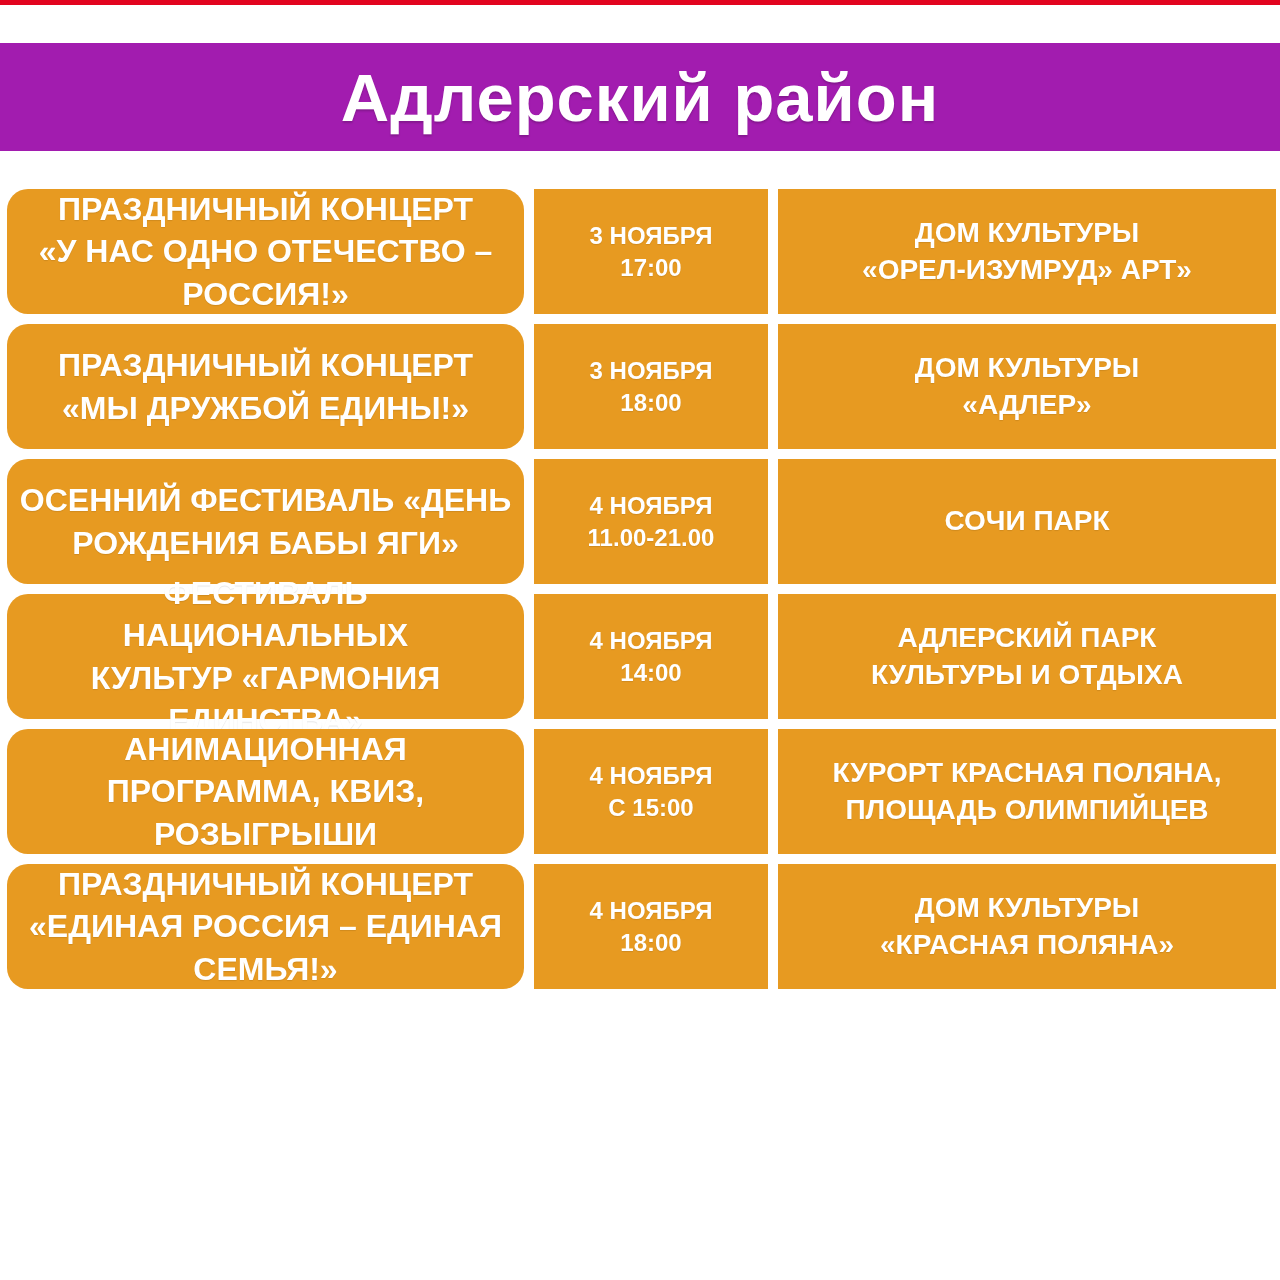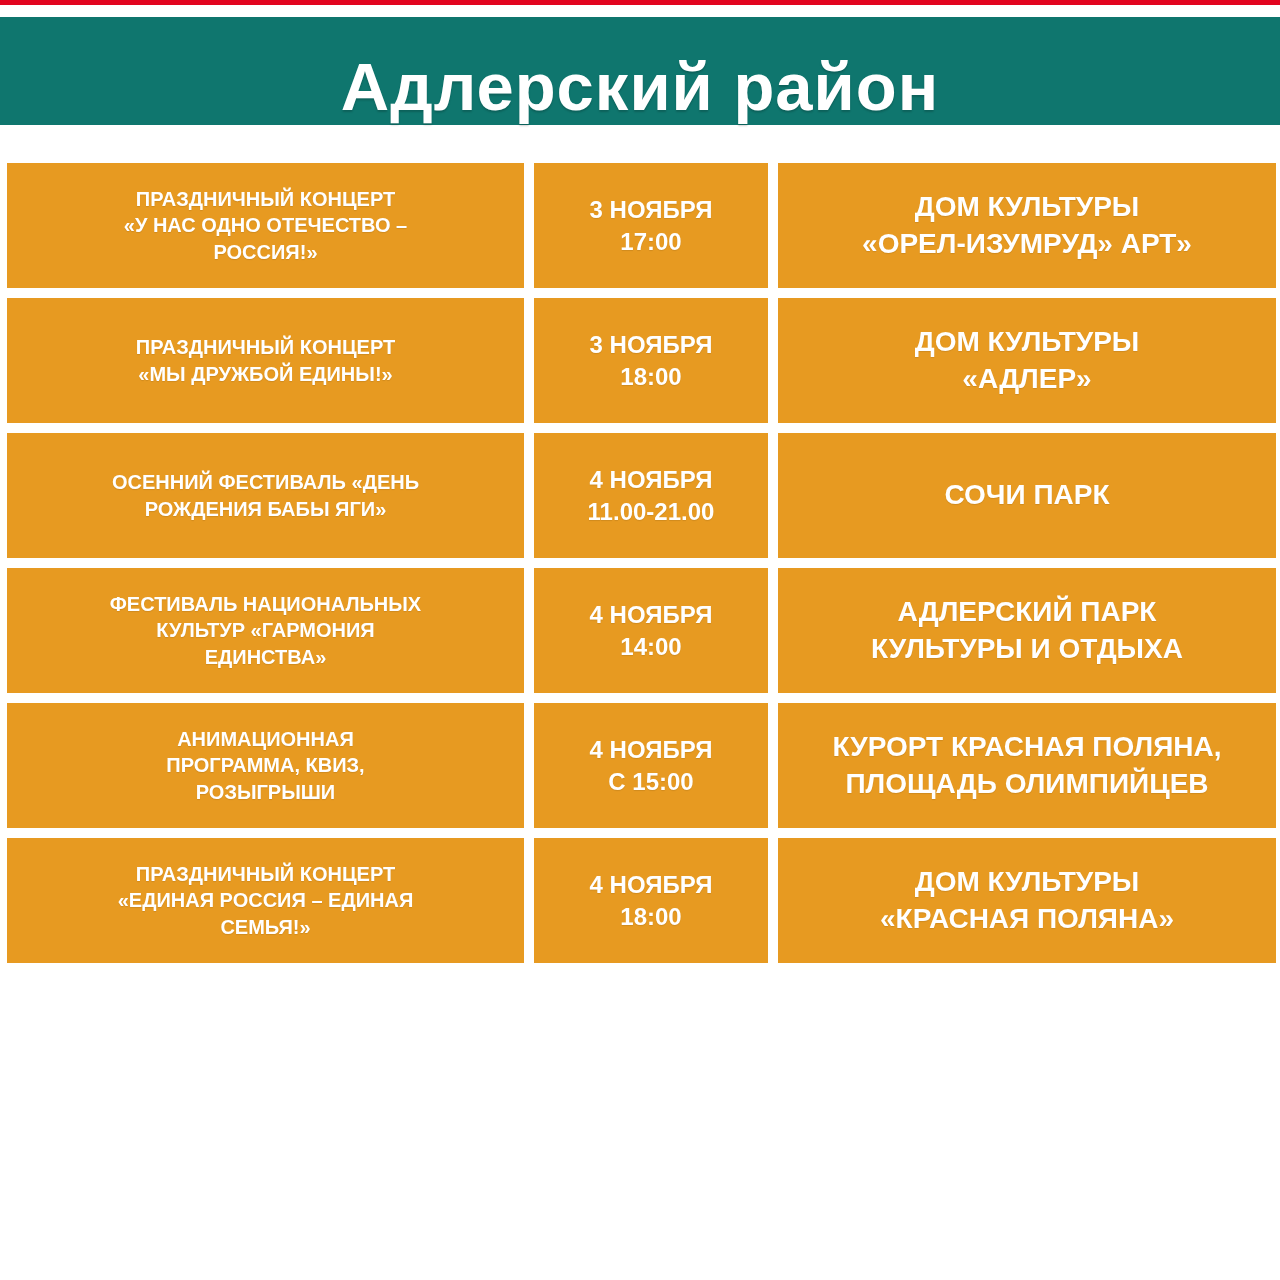--- a/index.html
+++ b/index.html
@@ -10,26 +10,26 @@
     height: 1280px;
     font-family: "Liberation Sans", "DejaVu Sans", sans-serif;
     overflow: hidden;
   }
   .top-strip {
     width: 100%;
     height: 5px;
     background: #e2041f;
   }
   .banner {
-    margin-top: 12px;
+    margin-top: 38px;
     width: 100%;
     height: 108px;
-    background: #0f766e;
+    background: #a21caf;
     display: flex;
-    align-items: flex-end;
+    align-items: center;
     justify-content: center;
   }
   .banner-title {
     color: #ffffff;
     font-size: 67px;
     font-weight: bold;
     letter-spacing: 1px;
     text-shadow: 0 2px 2px rgba(0,0,0,0.18);
   }
   .schedule {
@@ -48,21 +48,21 @@
     text-transform: uppercase;
     display: flex;
     flex-direction: column;
     align-items: center;
     justify-content: center;
     text-align: center;
     white-space: pre-line;
     line-height: 1.32;
     text-shadow: 0 1px 1px rgba(0,0,0,0.10);
   }
-  .cell.event { font-size: 20px; padding: 20px 10px; }
+  .cell.event { font-size: 32px; padding: 20px 10px; border-radius: 21px; }
   .cell.date  { font-size: 24px; padding: 4px 6px;  }
   .cell.venue { font-size: 28px; padding: 20px 12px; }
 </style>
 </head>
 <body>
 
 <div class="top-strip"></div>
 
 <div class="banner">
   <div class="banner-title">Адлерский район</div>

